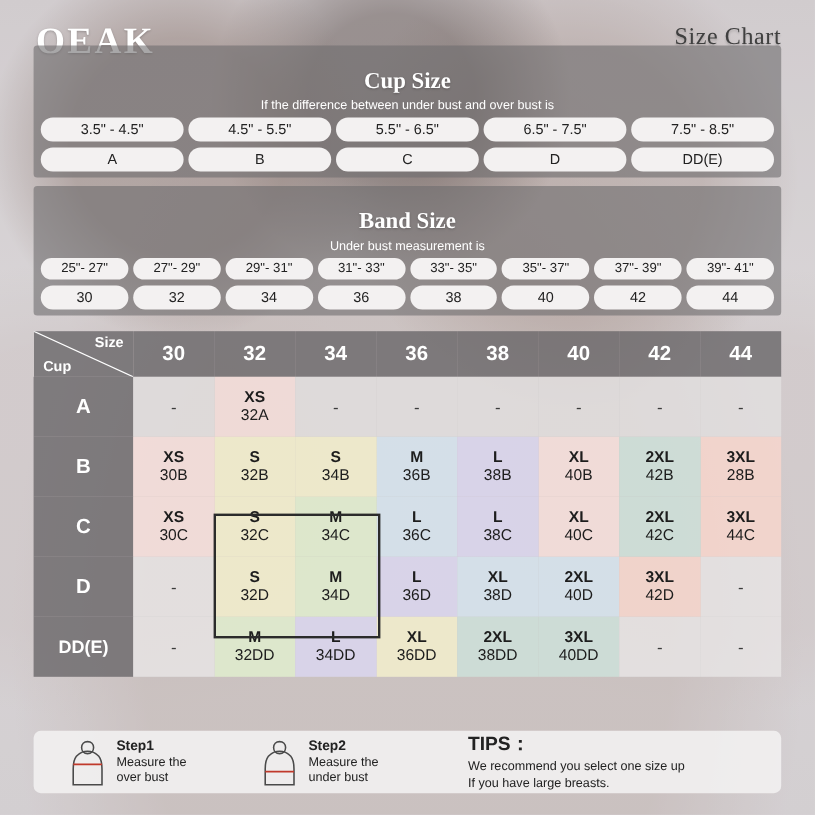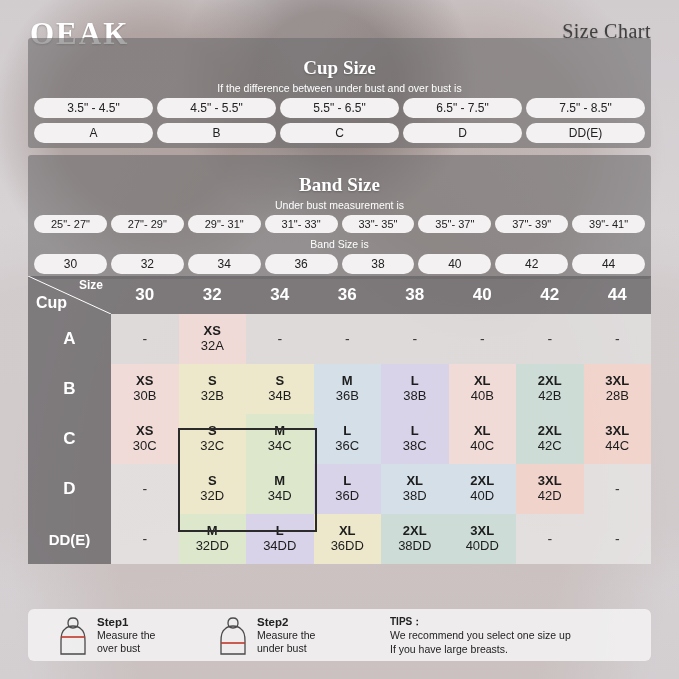--- a/index.html
+++ b/index.html
@@ -54,39 +54,39 @@
   }
   .cellw.small{font-size:11px;}
 
   
   #matrix{position:absolute;left:28px;top:276px;width:623px;}
   table{border-collapse:collapse;width:100%;table-layout:fixed;}
   td,th{padding:0;text-align:center;vertical-align:middle;}
   .hdr{background:rgba(105,103,105,.80);color:#fff;height:38px;font-size:17px;font-weight:bold;}
   .corner{background:rgba(105,103,105,.80);color:#fff;height:38px;position:relative;}
   .corner .sz{position:absolute;right:8px;top:2px;font-size:12px;}
-  .corner .cp{position:absolute;left:8px;bottom:2px;font-size:16px;}
+  .corner .cp{position:absolute;left:8px;bottom:2px;font-size:12px;}
   .corner .ln{position:absolute;left:0;top:0;width:100%;height:100%;}
   .rowhdr{background:rgba(105,103,105,.80);color:#fff;font-size:17px;font-weight:bold;height:50px;}
   .cell{height:50px;font-size:13px;line-height:1.15;color:#1d1d1d;}
   .cell .l1{display:block;font-weight:bold;}
   .cell .l2{display:block;}
   .dash{color:#3b3b3b;font-size:14px;}
 
   
   #hl{position:absolute;border:2px solid #2b2b2b;pointer-events:none;}
 
   
   #footer{position:absolute;left:28px;top:609px;width:623px;height:52px;background:rgba(243,241,241,.88);border-radius:6px;}
   .steps{display:flex;height:100%;align-items:center;padding:0 28px;box-sizing:border-box;gap:10px;}
   .step{display:flex;align-items:center;gap:7px;width:150px;}
   .step .txt{font-size:10.5px;color:#222;line-height:1.25;}
   .step .txt b{font-size:11.5px;}
   .tips{flex:1;font-size:10.5px;color:#222;line-height:1.35;padding-left:14px;}
-  .tips b{font-size:10px;}
+  .tips b{font-size:16px;}
   svg{display:block;}
 </style>
 </head>
 <body>
 
 <div id="bg"></div>
 <div id="bgv"></div>
 
 <div id="wrap">
 
@@ -118,21 +118,20 @@
     <div class="row">
       <div class="cellw small">25"- 27"</div>
       <div class="cellw small">27"- 29"</div>
       <div class="cellw small">29"- 31"</div>
       <div class="cellw small">31"- 33"</div>
       <div class="cellw small">33"- 35"</div>
       <div class="cellw small">35"- 37"</div>
       <div class="cellw small">37"- 39"</div>
       <div class="cellw small">39"- 41"</div>
     </div>
-    <div class="sect-sub" style="padding:0 0 4px;">Band Size is</div>
     <div class="row">
       <div class="cellw">30</div>
       <div class="cellw">32</div>
       <div class="cellw">34</div>
       <div class="cellw">36</div>
       <div class="cellw">38</div>
       <div class="cellw">40</div>
       <div class="cellw">42</div>
       <div class="cellw">44</div>
     </div>

